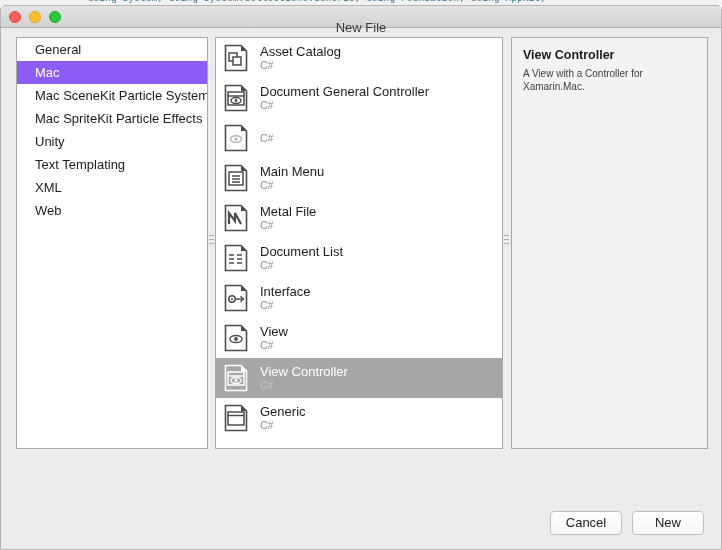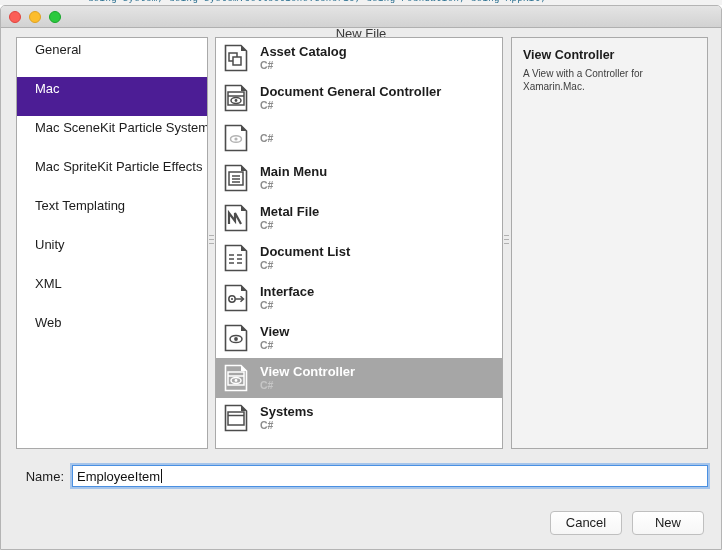--- a/index.html
+++ b/index.html
@@ -48,21 +48,21 @@
   .titlebar {
     position: relative;
     height: 22px;
     background: linear-gradient(to bottom, #e4e4e4 0%, #d2d2d2 100%);
     border-bottom: 1px solid #b0b0b0;
     border-radius: 4px 4px 0 0;
     box-sizing: border-box;
   }
   .title-text {
     position: absolute;
-    left: 0; right: 0; top: 20px;
+    left: 0; right: 0; top: 14px;
     text-align: center;
     font-size: 13px;
     color: #3a3a3a;
   }
   .traffic {
     position: absolute;
     left: 8px; top: 5px;
     display: flex;
     gap: 8px;
   }
@@ -111,48 +111,48 @@
     display: block;
     height: 1px;
     background: #b0b0b0;
     margin-bottom: 3px;
   }
   .grip-1 { left: 192px; }
   .grip-2 { left: 487px; }
 
   
   .cat-item {
-    height: 39px;
+    height: 23px;
     line-height: 23px;
     padding-left: 18px;
     font-size: 13px;
     color: #1c1c1c;
     white-space: nowrap;
     overflow: hidden;
   }
   .cat-item.selected {
-    background: #4c1d95;
+    background: #8b5cf6;
     color: #ffffff;
   }
 
   
   .tpl-item {
     height: 40px;
     display: flex;
     align-items: center;
     padding-left: 5px;
   }
   .tpl-item.selected { background: #a6a6a6; }
   .tpl-icon {
     width: 30px; height: 30px;
     flex: 0 0 30px;
     margin-right: 9px;
     position: relative;
   }
-  .tpl-text { line-height: 1.05; font-weight: bold; }
+  .tpl-text { line-height: 1.05; }
   .tpl-name {
     font-size: 13px;
     color: #1c1c1c;
     display: block;
   }
   .tpl-lang {
     font-size: 10.5px;
     color: #8d8d8d;
     display: block;
     margin-top: 2px;
@@ -253,22 +253,22 @@
     <div class="title-text">New File</div>
   </div>
 
   <div class="panes">
 
     <div class="pane pane-left" id="categories-pane">
         <div class="cat-item"><span>General</span></div>
         <div class="cat-item selected"><span>Mac</span></div>
         <div class="cat-item"><span>Mac SceneKit Particle Systems</span></div>
         <div class="cat-item"><span>Mac SpriteKit Particle Effects</span></div>
+        <div class="cat-item"><span>Unity</span></div>
         <div class="cat-item"><span>Text Templating</span></div>
-        <div class="cat-item"><span>Unity</span></div>
         <div class="cat-item"><span>XML</span></div>
         <div class="cat-item"><span>Web</span></div>
       </div>
 
     <div class="grip grip-1">
       <span class="dots">
           <i></i>
           <i></i>
           <i></i>
         </span>
@@ -414,21 +414,21 @@
         <div class="tpl-item">
           <span class="tpl-icon"><svg width="30" height="30" viewBox="0 0 30 30">
     <path d="M4.5 2.5 H20 L25.5 8 V27.5 H4.5 Z" fill="#ffffff" stroke="#4c4c4c" stroke-width="1.6"></path>
     <path d="M20 2.5 L20 8 L25.5 8 Z" fill="#4c4c4c"></path>
     <g stroke="#4c4c4c" fill="none" stroke-width="1.5">
                 <rect x="7" y="9" width="16" height="13"></rect>
                 <line x1="7" y1="12.5" x2="23" y2="12.5"></line>
               </g>
   </svg></span>
           <span class="tpl-text">
-            <span class="tpl-name">Systems</span>
+            <span class="tpl-name">Generic</span>
             <span class="tpl-lang">C#</span>
           </span>
         </div>
       </div>
 
     <div class="grip grip-2">
       <span class="dots">
           <i></i>
           <i></i>
           <i></i>
@@ -436,26 +436,19 @@
     </div>
 
     <div class="pane pane-right">
       <div class="detail">
         <div class="detail-title">View Controller</div>
         <div class="detail-desc">A View with a Controller for Xamarin.Mac.</div>
       </div>
     </div>
   </div>
 
-  <div class="name-row">
-    <span class="name-label">Name:</span>
-    <div class="name-field">
-      <span>EmployeeItem</span>
-        <span class="caret"></span>
-    </div>
-  </div>
 
   <div class="btn-row">
     <div class="btn">Cancel</div>
     <div class="btn">New</div>
   </div>
 
 </div>
 
 </body></html>

